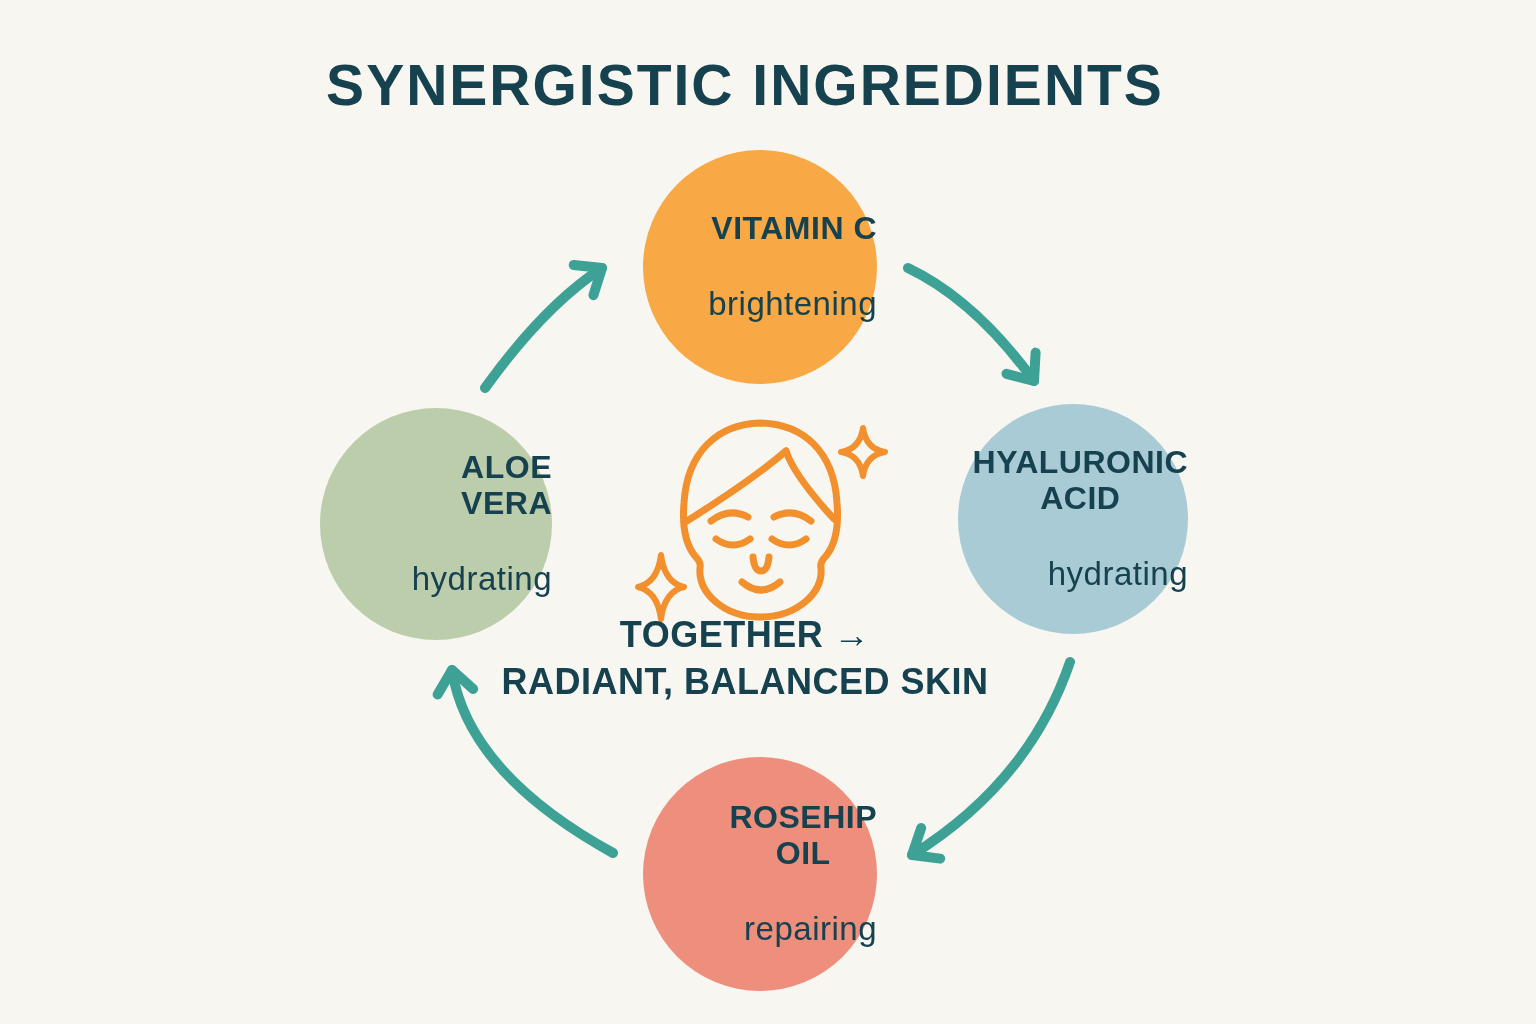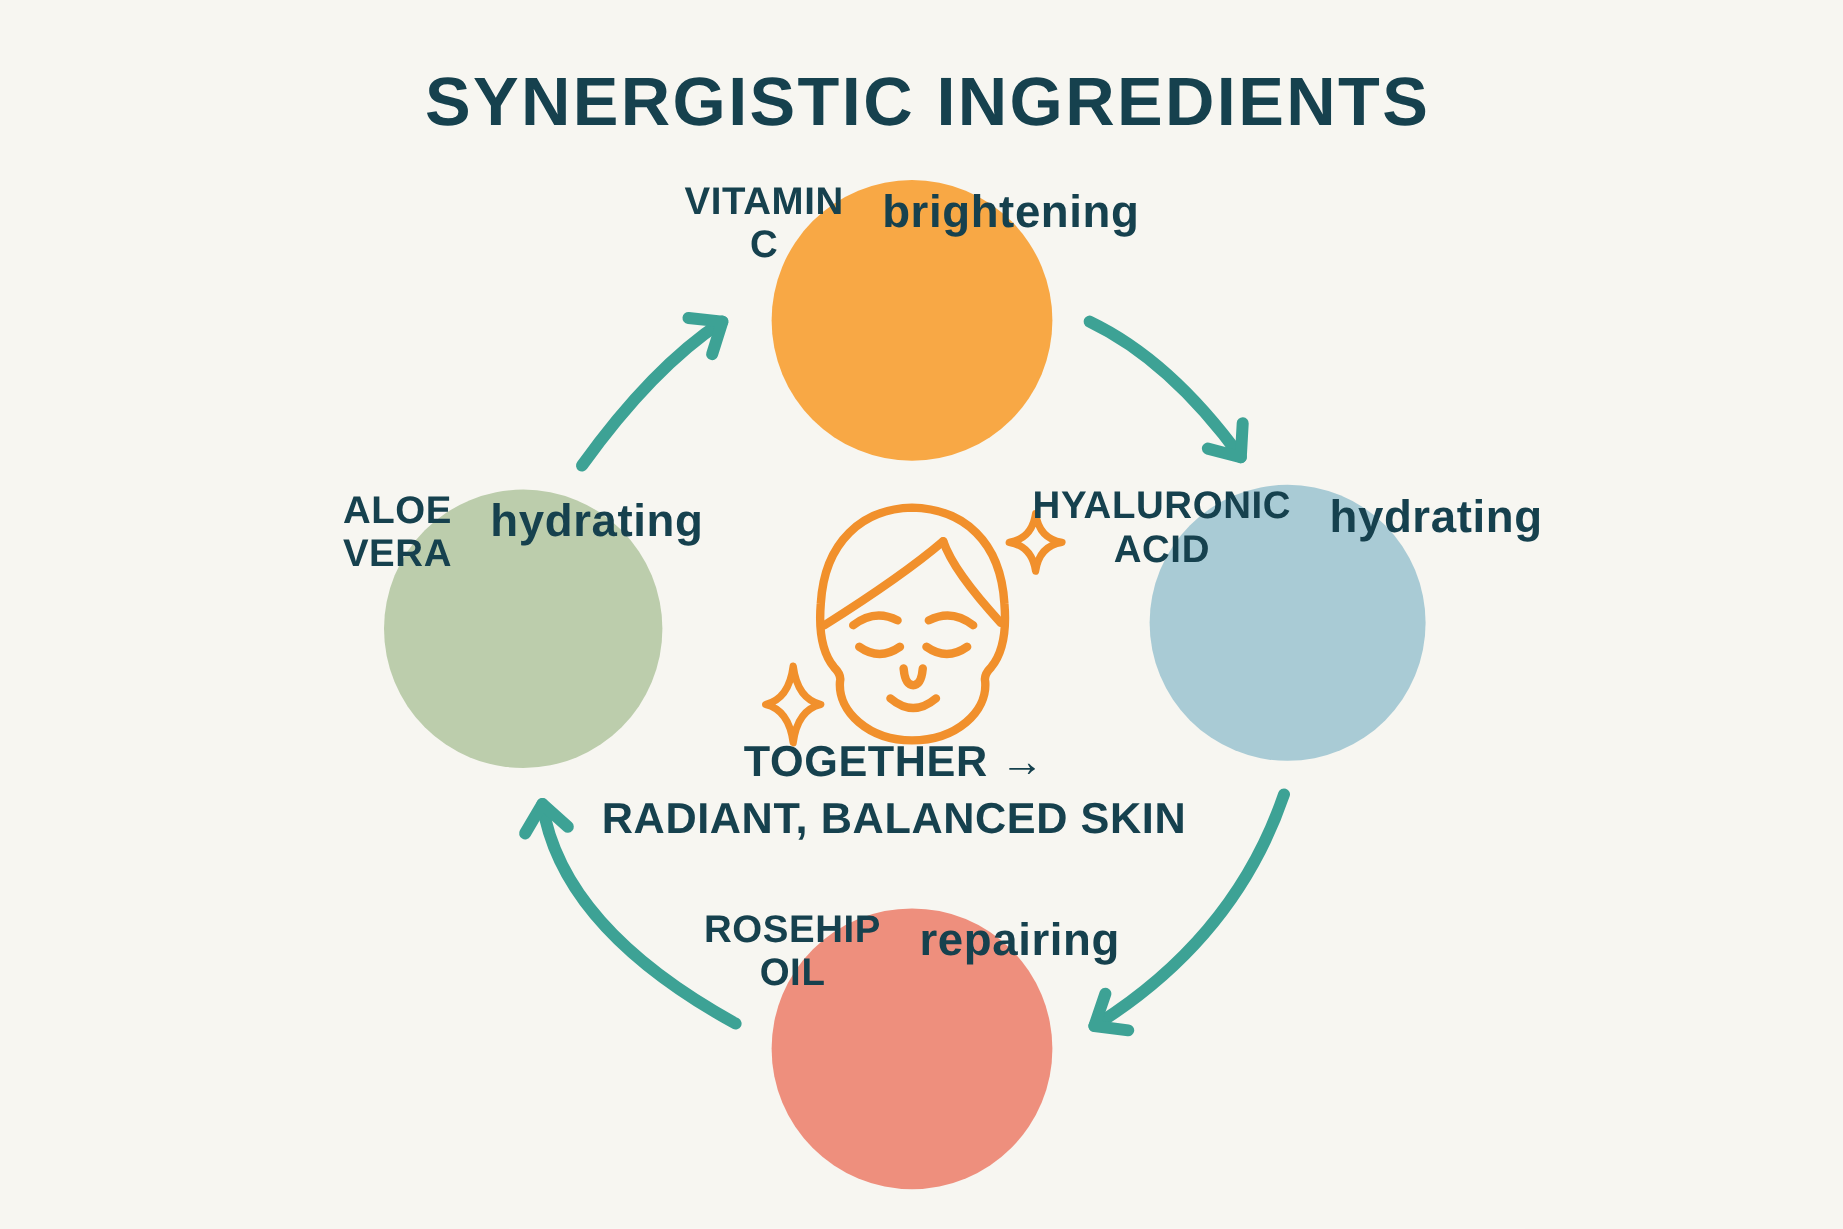--- a/index.html
+++ b/index.html
@@ -15,55 +15,54 @@
     position: absolute;
     top: 52px;
     left: 0;
     width: 1490px;
     margin: 0;
     text-align: center;
     font-size: 57px;
     font-weight: 700;
     letter-spacing: 2px;
     color: var(--ink, #16414E);
-    padding-left: 28px;
   }
   .layer {
     position: absolute;
     inset: 0;
     width: 1536px;
     height: 1024px;
   }
   .arrow-stroke { stroke: var(--arrow, #3DA295); }
   .face-stroke  { stroke: var(--face-icon, #F1902C); }
   .circle {
     position: absolute;
     border-radius: 50%;
     display: flex;
-    flex-direction: row;
-    align-items: flex-start;
+    flex-direction: column;
+    align-items: flex-end;
     justify-content: center;
     text-align: center;
     gap: 32px;
   }
   .c-top    { left: 643px; top: 150px; width: 234px; height: 234px; }
   .c-right  { left: 958px; top: 404px; width: 230px; height: 230px; }
   .c-bottom { left: 643px; top: 757px; width: 234px; height: 234px; }
   .c-left   { left: 320px; top: 408px; width: 232px; height: 232px; }
   .cname {
     font-weight: 700;
     font-size: 32px;
     line-height: 1.12;
     letter-spacing: 0.5px;
     color: var(--ink, #16414E);
     white-space: pre-line;
   }
   .cbenefit {
-    font-size: 38px;
-    font-weight: 700;
+    font-size: 33px;
+    font-weight: 400;
     margin-top: 6px;
     letter-spacing: 0.5px;
     color: var(--ink, #16414E);
   }
   .center-text {
     position: absolute;
     top: 612px;
     left: 0;
     width: 1490px;
     text-align: center;

